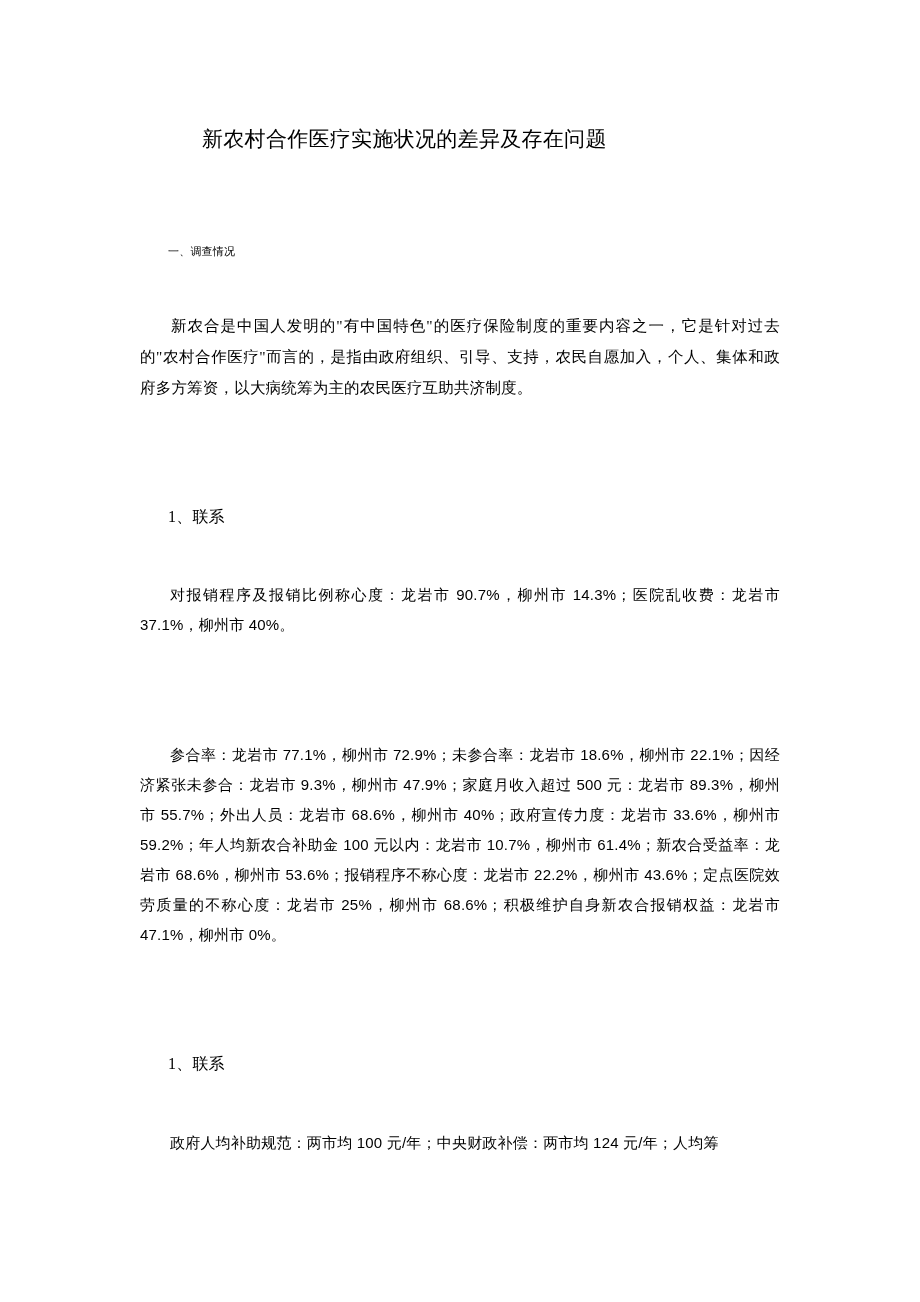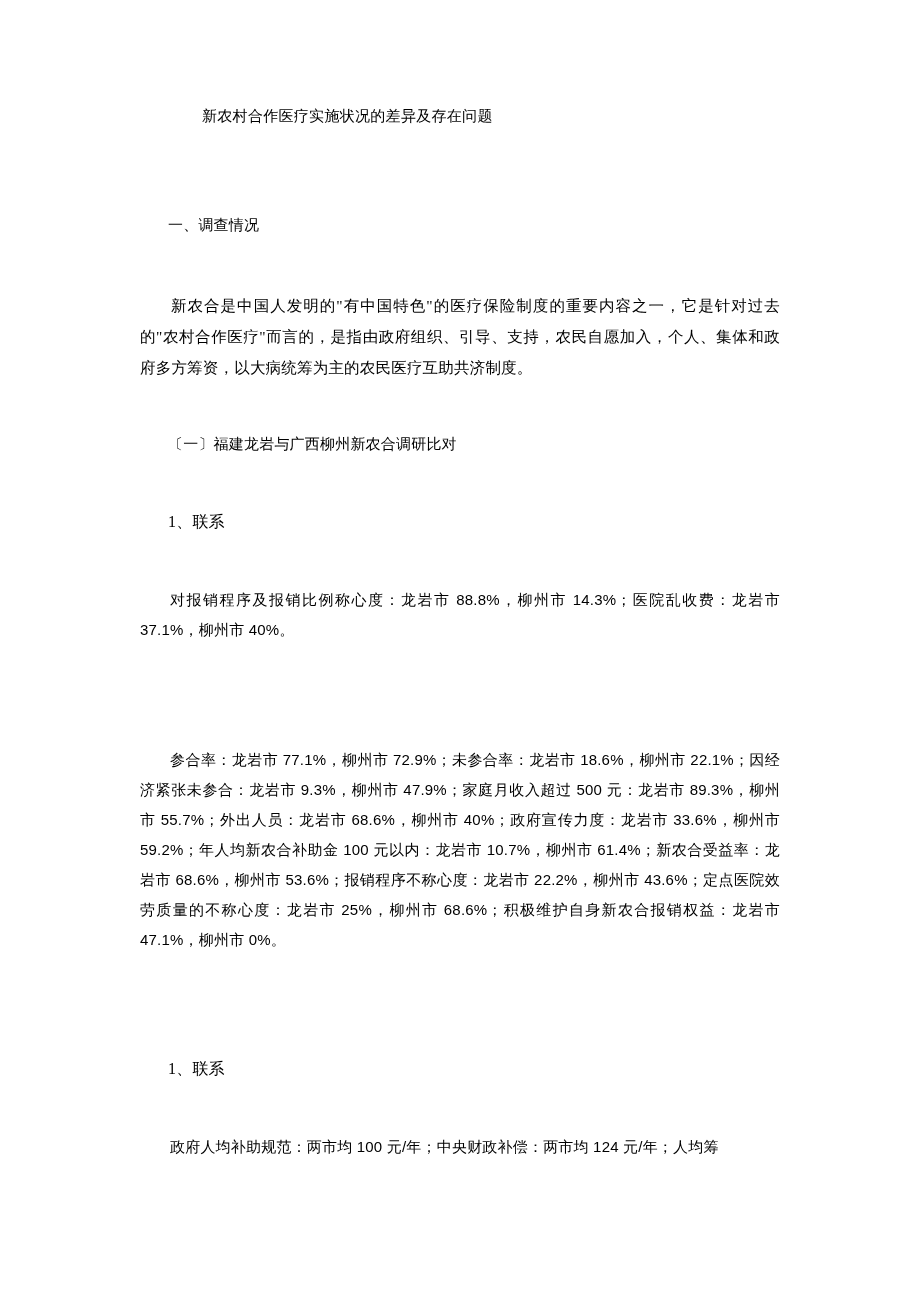--- a/index.html
+++ b/index.html
@@ -23,35 +23,35 @@
     background: #ffffff;
     overflow: hidden;
   }
   .content {
     position: absolute;
     left: 140px;
     top: 104px;
     width: 640px;
   }
   .doc-title {
-    font-size: 15px;
+    font-size: 21px;
     line-height: 1.6;
     text-align: left;
-    margin: 0 0 0 62px;
-    font-family: Liberation Serif, serif;
+    margin: 18px 0 0 62px;
+    font-family: Liberation Sans, sans-serif;
     font-weight: normal;
     letter-spacing: 0.3px;
   }
   .gap-lg { height: 86px; }
   .gap-md { height: 50px; }
   .heading {
-    font-size: 15px;
+    font-size: 11px;
     line-height: 1.7;
     margin: 0 0 0 28px;
-    font-family: Liberation Mono, monospace;
+    font-family: Liberation Serif, serif;
     letter-spacing: 0.2px;
   }
   .subheading {
     font-size: 16px;
     line-height: 1.7;
     margin: 0 0 0 28px;
     font-family: Liberation Serif, serif;
     letter-spacing: 0.2px;
   }
   .para {
@@ -79,29 +79,28 @@
     <div class="gap-lg"></div>
 
     <div class="heading">一、调查情况</div>
 
     <div class="gap-md"></div>
 
     <div class="para">新农合是中国人发明的"有中国特色"的医疗保险制度的重要内容之一，它是针对过去的"农村合作医疗"而言的，是指由政府组织、引导、支持，农民自愿加入，个人、集体和政府多方筹资，以大病统筹为主的农民医疗互助共济制度。</div>
 
     <div class="gap-md"></div>
 
-    <div class="heading">〔一〕福建龙岩与广西柳州新农合调研比对</div>
 
     <div class="gap-md"></div>
 
     <div class="subheading">1、联系</div>
 
     <div class="gap-md"></div>
 
-    <div class="para para-sans">对报销程序及报销比例称心度：龙岩市 88.8%，柳州市 14.3%；医院乱收费：龙岩市 37.1%，柳州市 40%。</div>
+    <div class="para para-sans">对报销程序及报销比例称心度：龙岩市 90.7%，柳州市 14.3%；医院乱收费：龙岩市 37.1%，柳州市 40%。</div>
 
     <div class="gap-md"></div>
 
 
     <div class="gap-md"></div>
 
     <div class="para para-sans">参合率：龙岩市 77.1%，柳州市 72.9%；未参合率：龙岩市 18.6%，柳州市 22.1%；因经济紧张未参合：龙岩市 9.3%，柳州市 47.9%；家庭月收入超过 500 元：龙岩市 89.3%，柳州市 55.7%；外出人员：龙岩市 68.6%，柳州市 40%；政府宣传力度：龙岩市 33.6%，柳州市 59.2%；年人均新农合补助金 100 元以内：龙岩市 10.7%，柳州市 61.4%；新农合受益率：龙岩市 68.6%，柳州市 53.6%；报销程序不称心度：龙岩市 22.2%，柳州市 43.6%；定点医院效劳质量的不称心度：龙岩市 25%，柳州市 68.6%；积极维护自身新农合报销权益：龙岩市 47.1%，柳州市 0%。</div>
 
     <div class="gap-md"></div>
 

